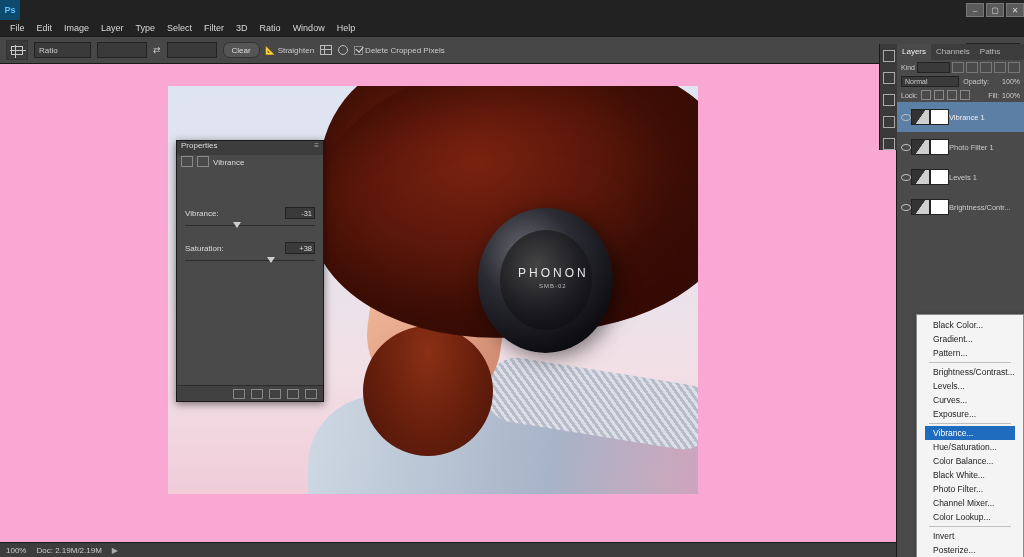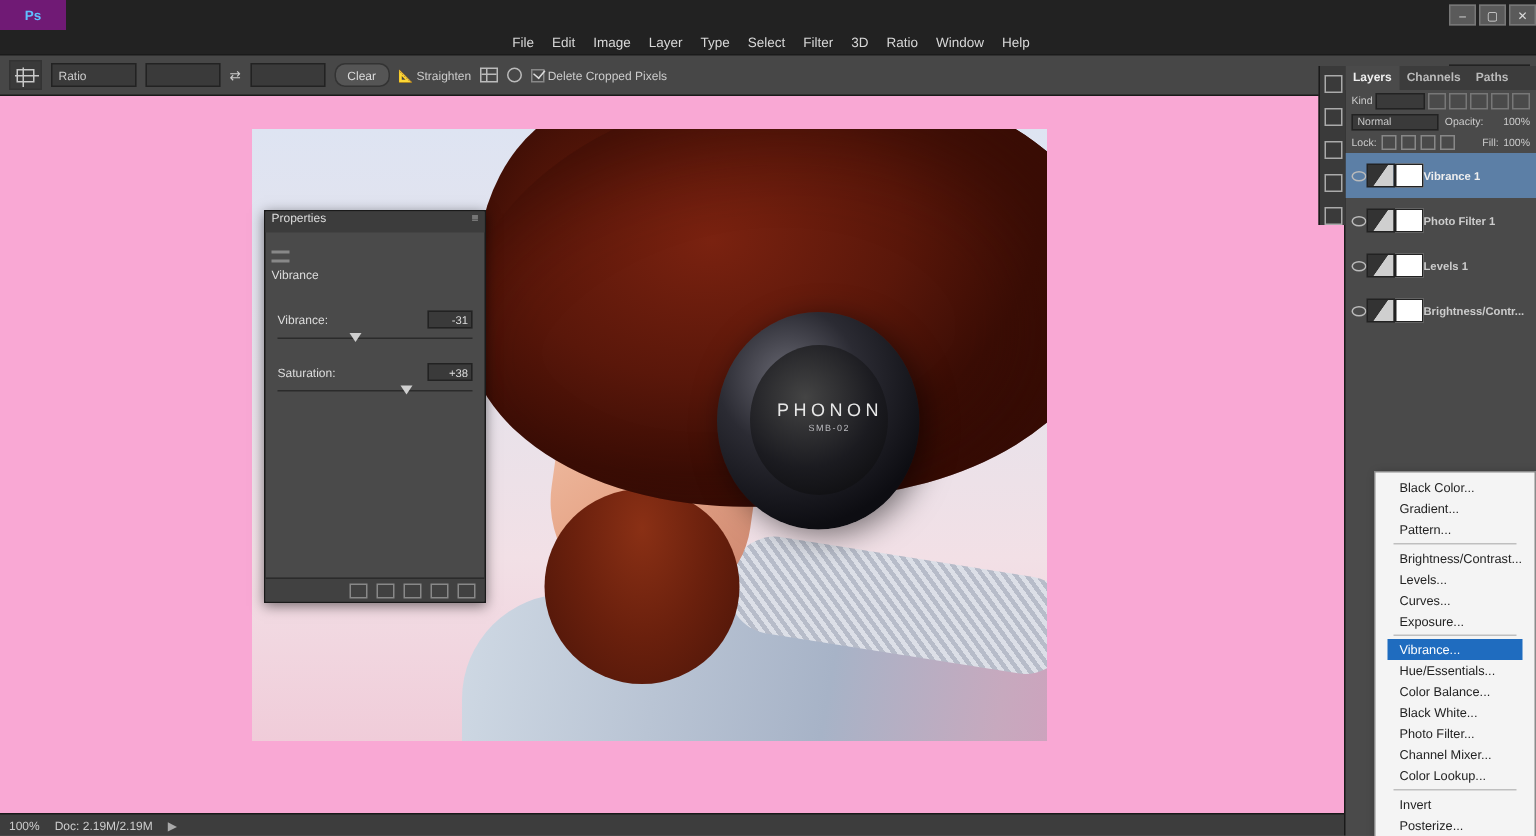--- a/index.html
+++ b/index.html
@@ -9,25 +9,25 @@
     --mid:#474747;
     --dark:#2b2b2b;
     --panel:#4a4a4a;
     --panelhead:#3c3c3c;
     --light:#d8d8d8;
     --dim:#a0a0a0;
     --accent:#1f6cbf;
   }
   
   .titlebar{height:20px;background:var(--top);display:flex;align-items:center;}
-  .ps-logo{width:44px;height:20px;background:#701a75;color:#5fbfff;font-size:9px;font-weight:bold;display:flex;align-items:center;justify-content:center;}
+  .ps-logo{width:20px;height:20px;background:#0c4a6e;color:#5fbfff;font-size:9px;font-weight:bold;display:flex;align-items:center;justify-content:center;}
   .winbtns{margin-left:auto;display:flex;}
   .winbtn{width:18px;height:14px;margin-left:2px;background:#5a5a5a;border:1px solid #777;font-size:8px;color:#ddd;display:flex;align-items:center;justify-content:center;}
   
-  .menubar{height:16px;background:var(--top);display:flex;padding-left:4px;justify-content:center;}
+  .menubar{height:16px;background:var(--top);display:flex;padding-left:4px;}
   .menubar span{font-size:9px;color:var(--light);padding:0 6px;line-height:8px;display:flex;align-items:center;}
   
   .optbar{height:28px;background:var(--mid);border-top:1px solid #1a1a1a;border-bottom:1px solid #1a1a1a;display:flex;align-items:center;padding-left:6px;gap:6px;}
   .optbar .tool{width:22px;height:20px;border:1px solid #333;background:#3a3a3a;display:flex;align-items:center;justify-content:center;}
   .croprect{width:12px;height:9px;border:1px solid #c8c8c8;position:relative;}
   .croprect::before,.croprect::after{content:"";position:absolute;background:#c8c8c8;}
   .croprect::before{top:-2px;left:3px;width:1px;height:13px;}
   .croprect::after{left:-2px;top:3px;width:16px;height:1px;}
   .drop{height:16px;background:#3a3a3a;border:1px solid #222;color:#ccc;font-size:8px;padding:0 4px;display:flex;align-items:center;}
   .swap{color:#ccc;font-size:9px;}
@@ -58,49 +58,49 @@
   .headphone::after{content:"";position:absolute;left:22px;top:22px;width:92px;height:100px;border-radius:50%;background:radial-gradient(circle at 40% 35%,#444 0%,#1b1b20 55%,#080809 100%);}
   .brand{position:absolute;left:350px;top:180px;color:#e8e8e8;font-size:12px;letter-spacing:3px;font-weight:300;}
   .subbrand{position:absolute;left:371px;top:197px;color:#bcbcc0;font-size:6px;letter-spacing:1px;}
   .shirt{position:absolute;left:140px;top:310px;width:430px;height:200px;border-radius:70px 120px 0 0;background:linear-gradient(100deg,#cfd9e4 0%,#b9c4d4 30%,#a7b3c7 55%,#c7a9be 80%,#d59abc 100%);}
   .collar{position:absolute;left:317px;top:285px;width:230px;height:65px;transform:rotate(9deg);border-radius:30px;background:repeating-linear-gradient(45deg,#dcdfe7 0 3px,#b7bcc9 3px 6px);}
   
   .dock{position:absolute;right:0;top:44px;width:128px;bottom:0;background:var(--panel);border-left:1px solid #1a1a1a;}
   .iconrail{position:absolute;left:-18px;top:0;width:18px;background:#3a3a3a;border-left:1px solid #1a1a1a;display:flex;flex-direction:column;gap:10px;padding-top:6px;align-items:center;}
   .iconrail div{width:12px;height:12px;border:1px solid #aaa;}
   .ptabs{height:16px;background:var(--panelhead);display:flex;}
-  .ptabs span{font-size:8px;color:#bbb;padding:0 5px;line-height:16px;font-weight:bold;}
+  .ptabs span{font-size:8px;color:#bbb;padding:0 5px;line-height:16px;}
   .ptabs span.sel{color:#eee;background:var(--panel);}
   .filters{height:14px;display:flex;align-items:center;padding:0 4px;gap:2px;}
   .filters .lab{font-size:7px;color:#ccc;}
   .filters .kd{flex:1;height:11px;background:#3a3a3a;border:1px solid #222;}
   .filters .ic{width:12px;height:11px;border:1px solid #777;}
   .blend{height:14px;display:flex;align-items:center;padding:0 4px;gap:4px;}
   .blend .dd{width:60px;height:11px;background:#3a3a3a;border:1px solid #222;font-size:7px;color:#ccc;padding-left:3px;line-height:10px;}
   .blend .nl{margin-left:auto;font-size:7px;color:#ccc;}
   .blend .pct{font-size:7px;color:#ccc;width:28px;text-align:right;}
   .lockrow{height:14px;display:flex;align-items:center;padding:0 4px;gap:3px;}
   .lockrow .lab{font-size:7px;color:#ccc;}
   .lockrow .ic{width:10px;height:10px;border:1px solid #888;}
-  .layer{height:21px;display:flex;align-items:center;padding:15px 4px;gap:0;font-weight:bold;}
+  .layer{height:21px;display:flex;align-items:center;padding:15px 4px;gap:0;}
   .layer.sel{background:#5c7fa6;}
   .eye{width:10px;height:7px;border:1px solid #bbb;border-radius:50%;}
   .adjthumb{width:19px;height:16px;background:linear-gradient(125deg,#333 49%,#cfcfcf 51%);border:1px solid #222;}
   .mask{width:19px;height:16px;background:#fff;border:1px solid #222;}
   .lname{font-size:7.5px;color:#eee;flex:1;overflow:hidden;white-space:nowrap;}
   .layer:not(.sel) .lname{color:#ccc;}
   .bgthumb{width:19px;height:16px;background:linear-gradient(135deg,#7a2a15 40%,#c7b9c2 70%);border:1px solid #222;}
   .lockicon{width:8px;height:8px;border:1px solid #999;}
   .italic{font-style:italic;}
   
   .proppanel{position:absolute;left:176px;top:140px;width:148px;background:var(--panel);border:1px solid #1a1a1a;box-shadow:0 2px 8px rgba(0,0,0,.5);}
   .proppanel .hdr{height:14px;background:var(--panelhead);display:flex;padding:0 4px;}
   .proppanel .hdr span{font-size:8px;color:#ddd;}
   .proppanel .hdr .flyicons{margin-left:auto;font-size:8px;color:#aaa;}
-  .proppanel .sub{height:14px;display:flex;align-items:flex-start;padding:12px 4px;gap:4px;flex-direction:column;}
+  .proppanel .sub{height:14px;display:flex;align-items:flex-end;padding:12px 4px;gap:4px;}
   .proppanel .sub .ic{width:12px;height:11px;border:1px solid #888;}
   .proppanel .sub .t{font-size:8px;color:#ddd;}
   .pbody{padding:6px 8px 20px 8px;}
   .sliderrow{display:flex;align-items:center;margin-top:22px;}
   .sliderrow .lab{font-size:8px;color:#ddd;}
   .sliderrow .val{margin-left:auto;width:30px;height:12px;background:#3a3a3a;border:1px solid #222;font-size:7.5px;color:#ddd;text-align:right;padding-right:2px;line-height:11px;}
   .slider{height:8px;position:relative;margin-top:3px;}
   .slider::before{content:"";position:absolute;top:3px;left:0;right:0;height:1px;background:#2b2b2b;}
   .sknob{position:absolute;top:0;width:0;height:0;border-left:4px solid transparent;border-right:4px solid transparent;border-top:6px solid #cfcfcf;transform:translateX(-4px);}
   .propfoot{height:16px;background:#414141;border-top:1px solid #2b2b2b;display:flex;justify-content:flex-end;align-items:center;gap:6px;padding-right:6px;}
@@ -292,21 +292,21 @@
       <div>Black Color...</div>
       <div>Gradient...</div>
       <div>Pattern...</div>
       <hr>
       <div>Brightness/Contrast...</div>
       <div>Levels...</div>
       <div>Curves...</div>
       <div>Exposure...</div>
       <hr>
       <div class="hl">Vibrance...</div>
-      <div>Hue/Essentials...</div>
+      <div>Hue/Saturation...</div>
       <div>Color Balance...</div>
       <div>Black  White...</div>
       <div>Photo Filter...</div>
       <div>Channel Mixer...</div>
       <div>Color Lookup...</div>
       <hr>
       <div>Invert</div>
       <div>Posterize...</div>
     </div>
 </div>

